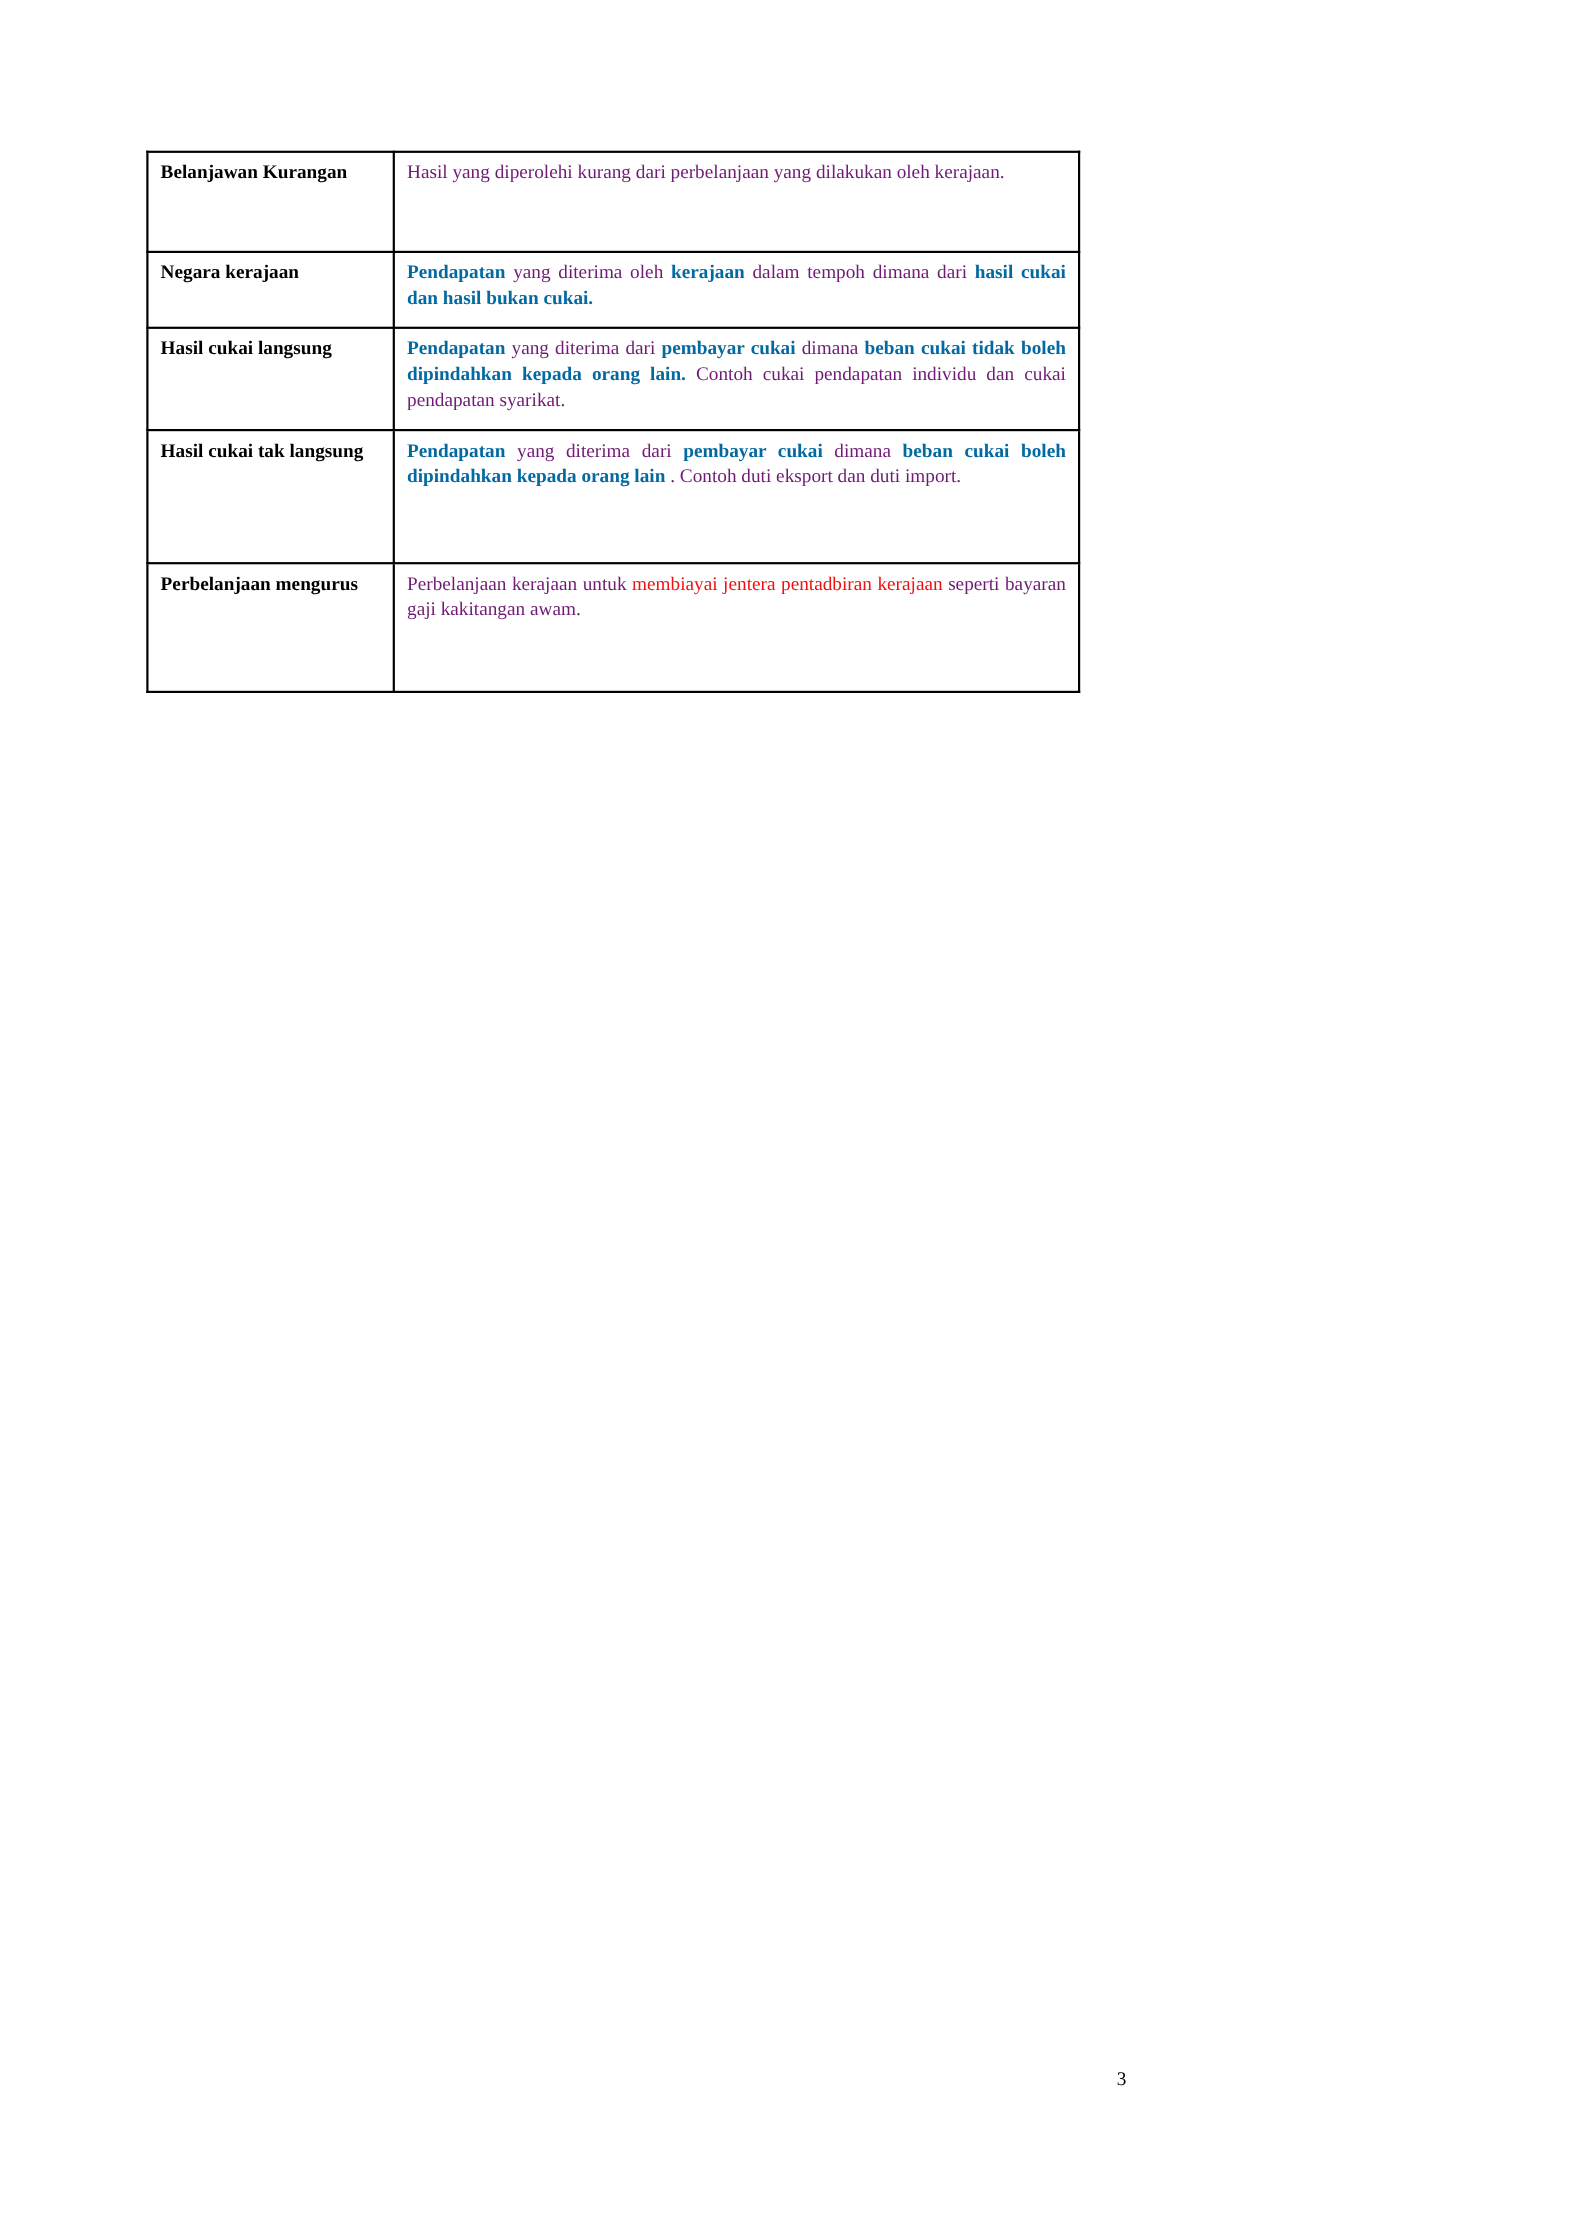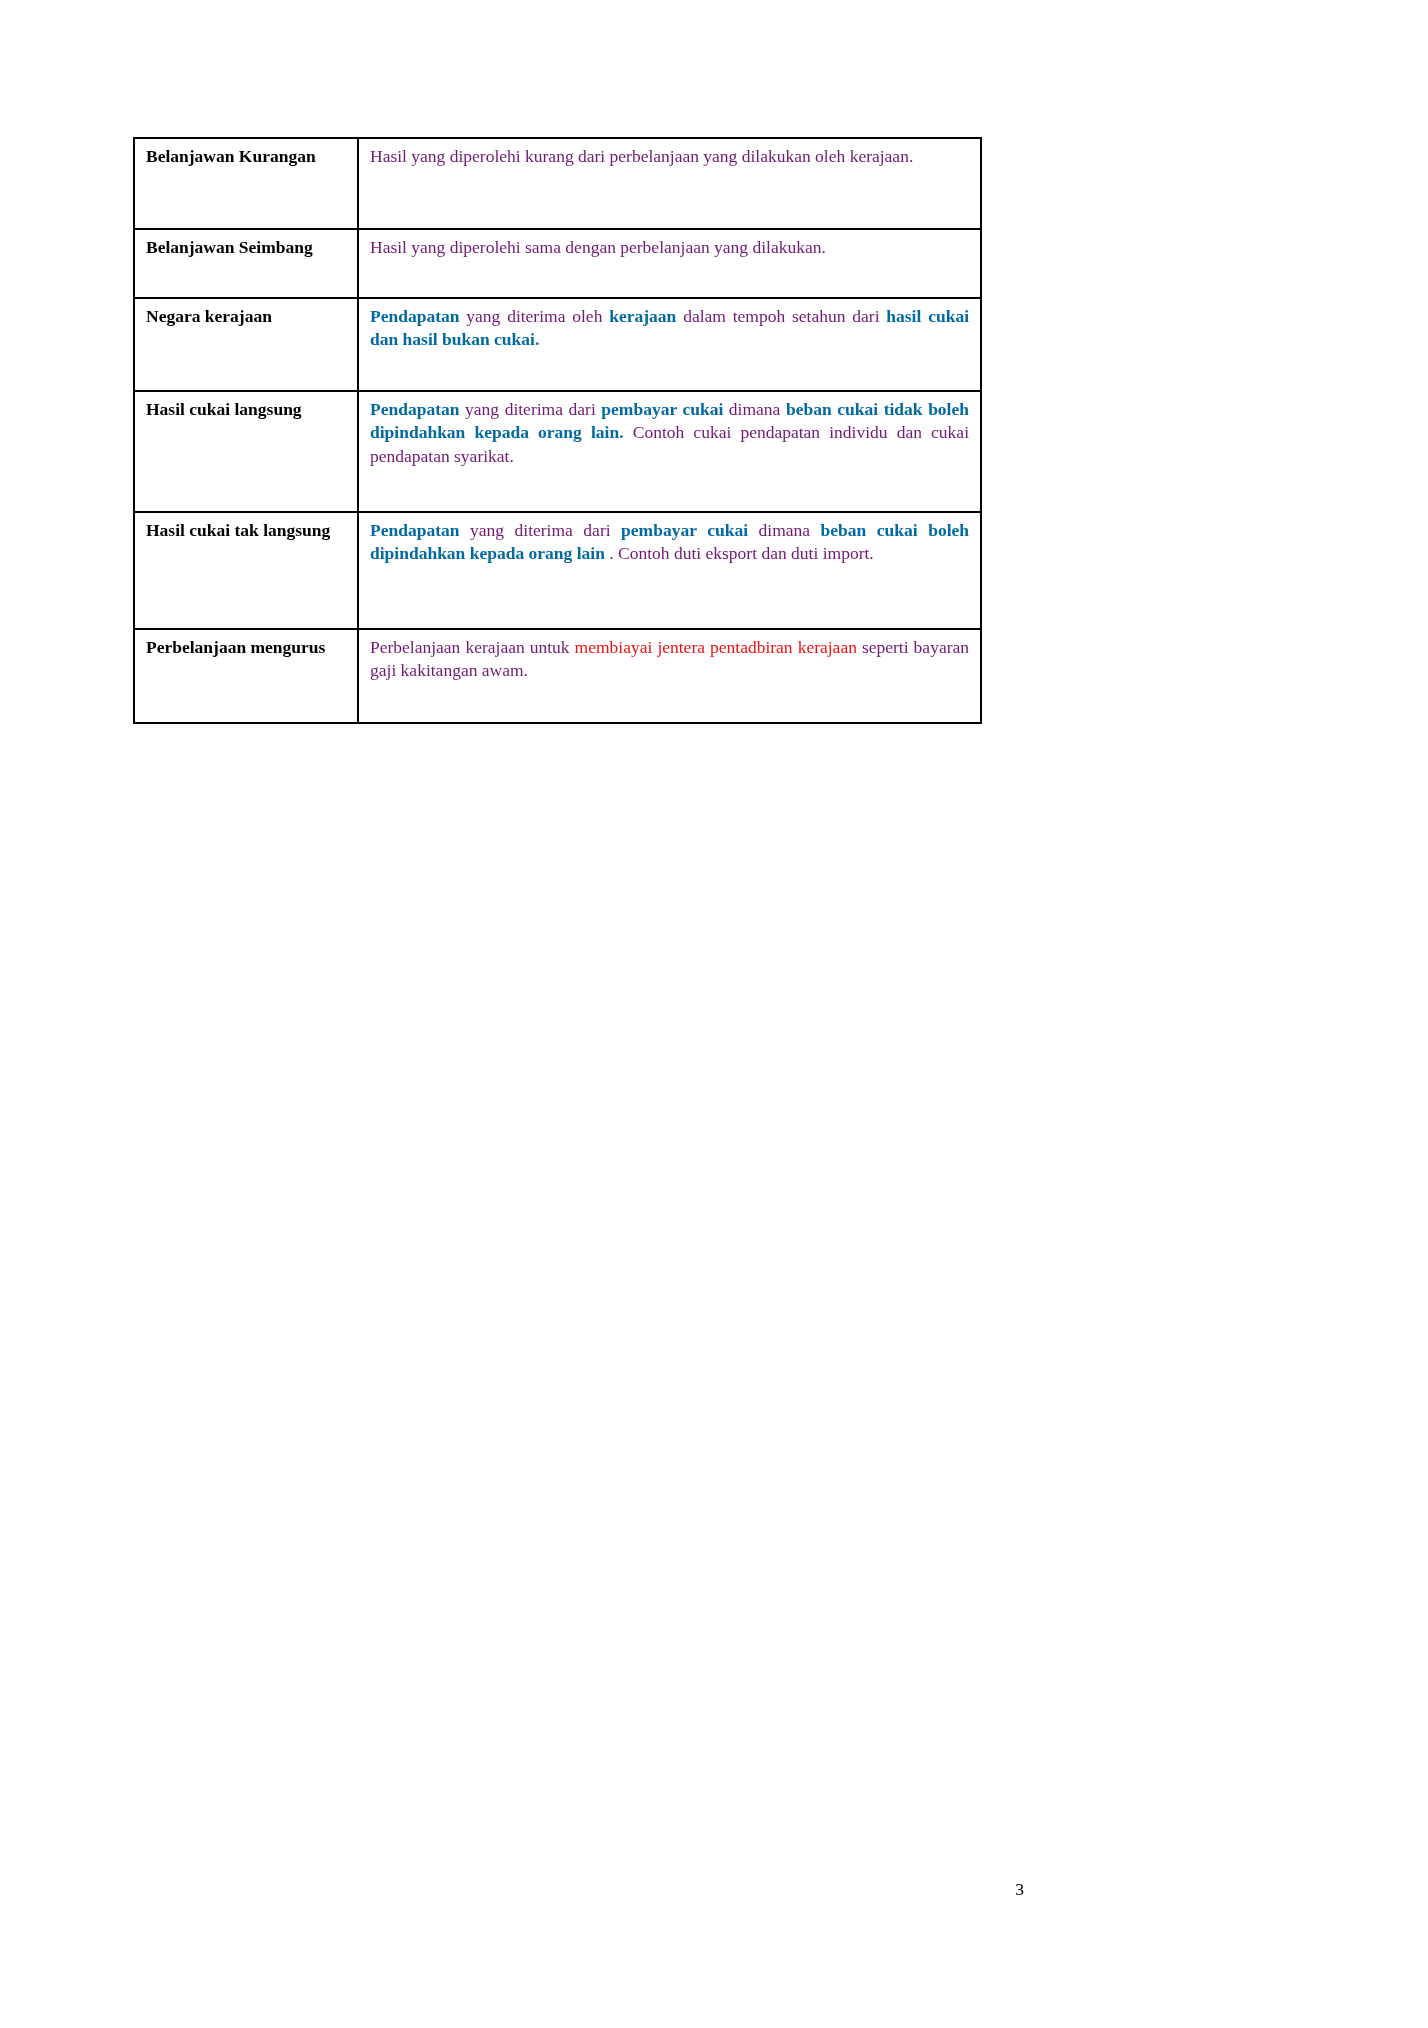--- a/index.html
+++ b/index.html
@@ -65,26 +65,22 @@
 <body>
 
 <div class="page">
   <table class="defs">
     <tbody id="table-body">
         <tr>
           <td class="term">Belanjawan Kurangan</td>
           <td class="def"><span class="seg-normal">Hasil yang diperolehi kurang dari perbelanjaan yang dilakukan oleh kerajaan.</span></td>
         </tr>
         <tr>
-          <td class="term">Belanjawan Seimbang</td>
-          <td class="def"><span class="seg-normal">Hasil yang diperolehi sama dengan perbelanjaan yang dilakukan.</span></td>
-        </tr>
-        <tr>
           <td class="term">Negara kerajaan</td>
-          <td class="def"><span class="seg-red-bold">Pendapatan </span><span class="seg-normal">yang diterima oleh </span><span class="seg-red-bold">kerajaan </span><span class="seg-normal">dalam tempoh setahun dari </span><span class="seg-red-bold">hasil cukai dan hasil bukan cukai.</span></td>
+          <td class="def"><span class="seg-red-bold">Pendapatan </span><span class="seg-normal">yang diterima oleh </span><span class="seg-red-bold">kerajaan </span><span class="seg-normal">dalam tempoh dimana dari </span><span class="seg-red-bold">hasil cukai dan hasil bukan cukai.</span></td>
         </tr>
         <tr>
           <td class="term">Hasil cukai langsung</td>
           <td class="def"><span class="seg-red-bold">Pendapatan </span><span class="seg-normal">yang diterima dari </span><span class="seg-red-bold">pembayar cukai </span><span class="seg-normal">dimana </span><span class="seg-red-bold">beban cukai tidak boleh dipindahkan kepada orang lain. </span><span class="seg-normal">Contoh cukai pendapatan individu dan cukai pendapatan syarikat.</span></td>
         </tr>
         <tr>
           <td class="term">Hasil cukai tak langsung</td>
           <td class="def"><span class="seg-red-bold">Pendapatan </span><span class="seg-normal">yang diterima dari </span><span class="seg-red-bold">pembayar cukai </span><span class="seg-normal">dimana </span><span class="seg-red-bold">beban cukai boleh dipindahkan kepada orang lain </span><span class="seg-normal">. Contoh duti eksport dan duti import.</span></td>
         </tr>
         <tr>

